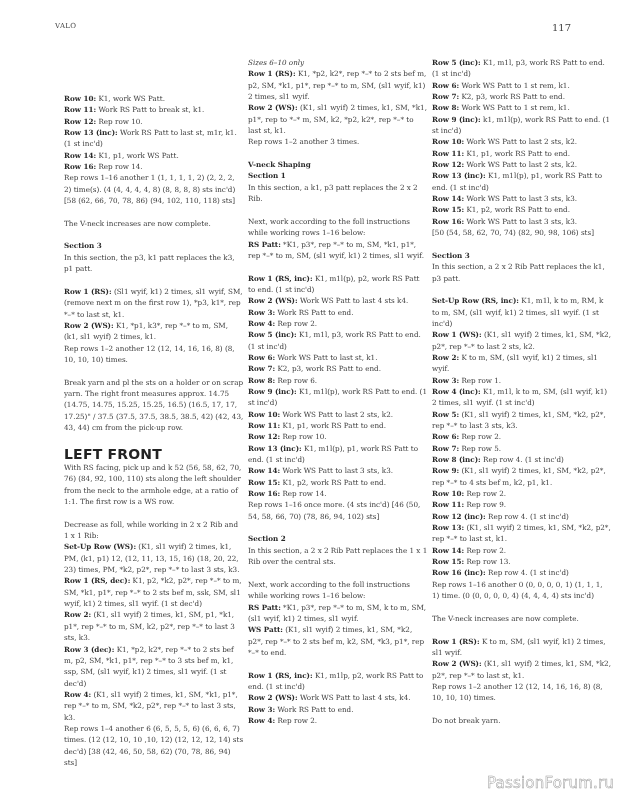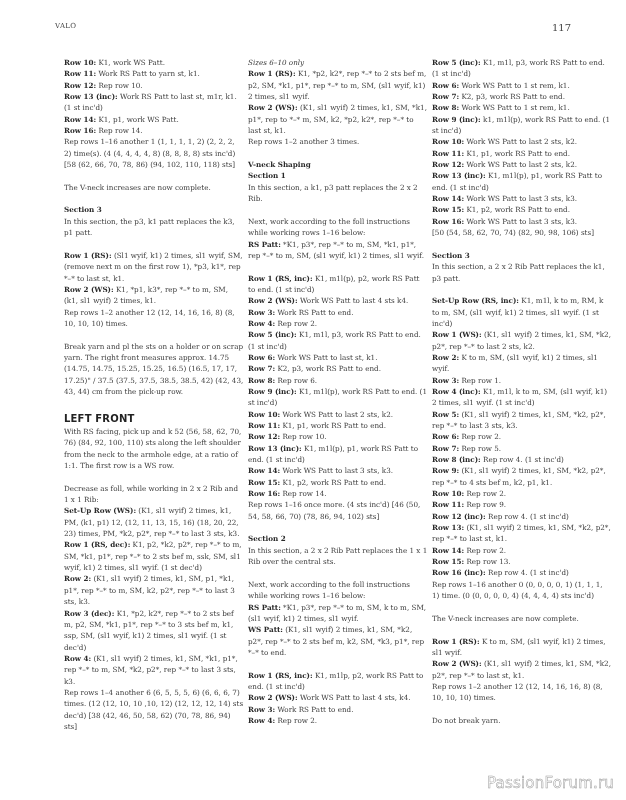--- a/index.html
+++ b/index.html
@@ -1,41 +1,41 @@
 <!DOCTYPE html>
 <html><head>
 <meta charset="utf-8">
 <style>
   html, body { margin: 0; padding: 0; background: #ffffff; }
   body { width: 626px; height: 800px; position: relative; overflow: hidden;
          font-family: "DejaVu Serif", serif; color: #3a3a3a; }
   .header-left { position: absolute; left: 55px; top: 22px; font-size: 7px; letter-spacing: 0.3px; color: #444; }
   .header-right { position: absolute; right: 55px; top: 22px; font-size: 10px; color: #444; }
   .col { position: absolute; top: 57px; width: 180px; font-size: 7.2px; line-height: 11.35px; }
-  .col1 { left: 64px; }
+  .col1 { left: 64px; margin-top: 36px; }
   .col2 { left: 248px; }
   .col3 { left: 432px; }
   .p { margin: 0; }
   .gap { height: 11.35px; }
   b { font-weight: bold; color: #2a2a2a; }
   .sec { font-weight: bold; color: #2a2a2a; }
-  .big-h { font-family: "DejaVu Sans", sans-serif; font-weight: bold; font-size: 10px; color: #222; letter-spacing: 0.2px; margin: 4px 0 2px 0; }
+  .big-h { font-family: "DejaVu Sans", sans-serif; font-weight: bold; font-size: 14px; color: #222; letter-spacing: 0.2px; margin: 4px 0 2px 0; }
   .ital { font-style: italic; }
   .watermark { position: absolute; right: 12px; bottom: 8px; font-family: "DejaVu Sans", sans-serif;
                font-size: 15px; color: transparent; -webkit-text-stroke: 0.5px #9a9a9a; letter-spacing: 0.2px; }
 </style>
 </head>
 <body>
 
 <div class="header-left">VALO</div>
 <div class="header-right">117</div>
 
 <div class="col col1">
     <p class="p"><b>Row 10:</b><span> K1, work WS Patt.</span></p>
-    <p class="p"><b>Row 11:</b><span> Work RS Patt to yarn st, k1.</span></p>
+    <p class="p"><b>Row 11:</b><span> Work RS Patt to break st, k1.</span></p>
     <p class="p"><b>Row 12:</b><span> Rep row 10.</span></p>
     <p class="p"><b>Row 13 (inc):</b><span> Work RS Patt to last st, m1r, k1. (1 st inc'd)</span></p>
     <p class="p"><b>Row 14:</b><span> K1, p1, work WS Patt.</span></p>
     <p class="p"><b>Row 16:</b><span> Rep row 14.</span></p>
     <p class="p">Rep rows 1–16 another 1 (1, 1, 1, 1, 2) (2, 2, 2, 2) time(s). (4 (4, 4, 4, 4, 8) (8, 8, 8, 8) sts inc'd) [58 (62, 66, 70, 78, 86) (94, 102, 110, 118) sts]</p>
     <div class="gap"></div>
     <p class="p">The V-neck increases are now complete.</p>
     <div class="gap"></div>
     <p class="p sec">Section 3</p>
     <p class="p">In this section, the p3, k1 patt replaces the k3, p1 patt.</p>

